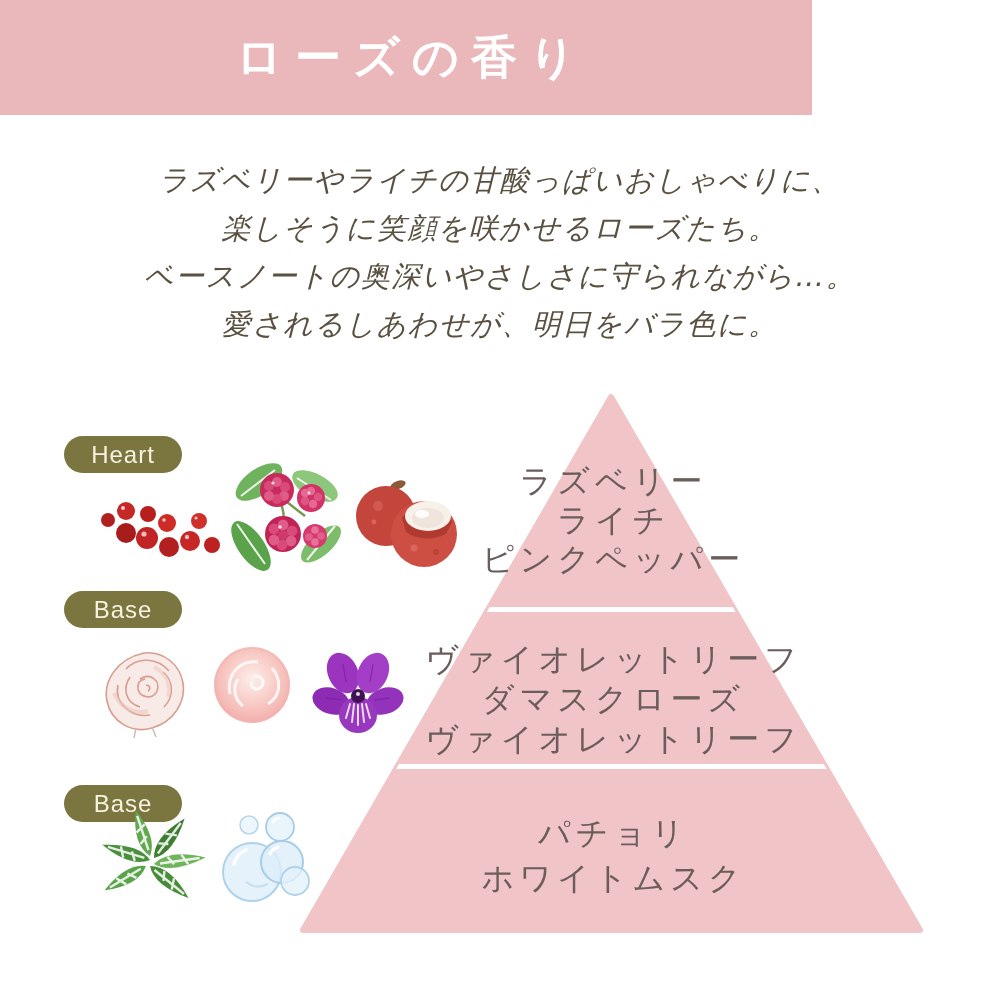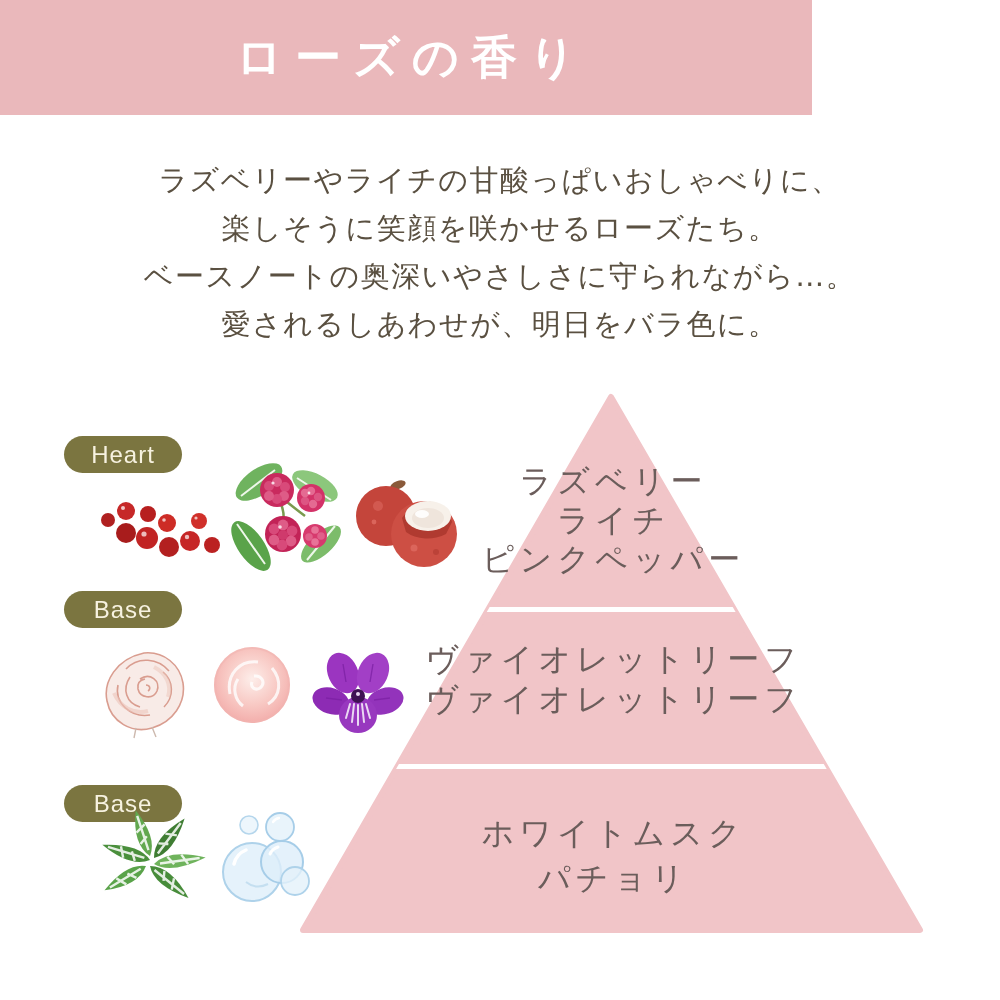--- a/index.html
+++ b/index.html
@@ -6,21 +6,21 @@
   .canvas{position:relative;width:1000px;height:1000px;background:#ffffff;overflow:hidden;
           font-family:"DejaVu Sans",sans-serif;}
 
   
   .banner{position:absolute;top:0;left:0;width:812px;height:115px;background:#eab8bb;
           display:flex;align-items:center;justify-content:center;}
   .banner-title{color:#ffffff;font-size:46px;font-weight:bold;letter-spacing:12px;text-indent:12px;}
 
   
   .description{position:absolute;top:156px;left:0;width:1000px;text-align:center;
-               color:#5a5041;font-size:29px;line-height:48px;letter-spacing:1.5px;font-weight:500;}
+               color:#5a5041;font-size:29px;line-height:48px;letter-spacing:1.5px;font-weight:500;font-style:italic;}
 
   
   .pyramid-svg{position:absolute;left:295px;top:390px;width:635px;height:545px;}
 
   
   .notes{position:absolute;left:311px;width:600px;text-align:center;color:#6b5d5b;
          font-size:32px;letter-spacing:5px;text-indent:5px;}
   .notes-head{top:462px;line-height:39px;}
   .notes-heart{top:639px;line-height:40px;}
   .notes-base{top:811px;line-height:45px;}
@@ -74,26 +74,27 @@
   </svg>
 
   <div class="notes notes-head">
     <div>ラズベリー</div>
     <div>ライチ</div>
     <div>ピンクペッパー</div>
   </div>
 
   <div class="notes notes-heart">
     <div>ヴァイオレットリーフ</div>
+    <div>ダマスクローズ</div>
     <div>ヴァイオレットリーフ</div>
   </div>
 
   <div class="notes notes-base">
+    <div>パチョリ</div>
     <div>ホワイトムスク</div>
-    <div>パチョリ</div>
   </div>
 
   <div class="badge badge-head">
     <span>Heart</span>
   </div>
   <div class="badge badge-heart">
     <span>Base</span>
   </div>
   <div class="badge badge-base">
     <span>Base</span>

